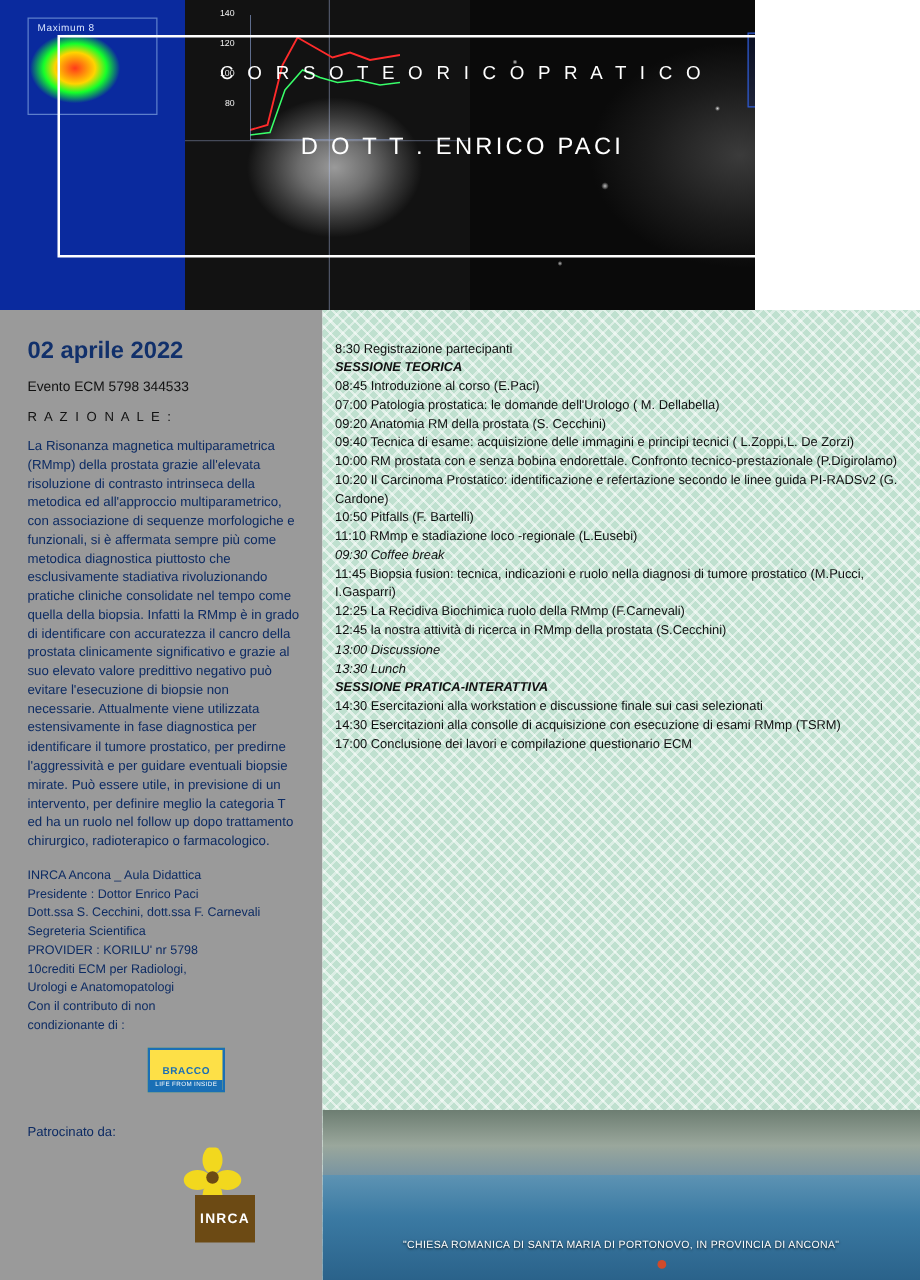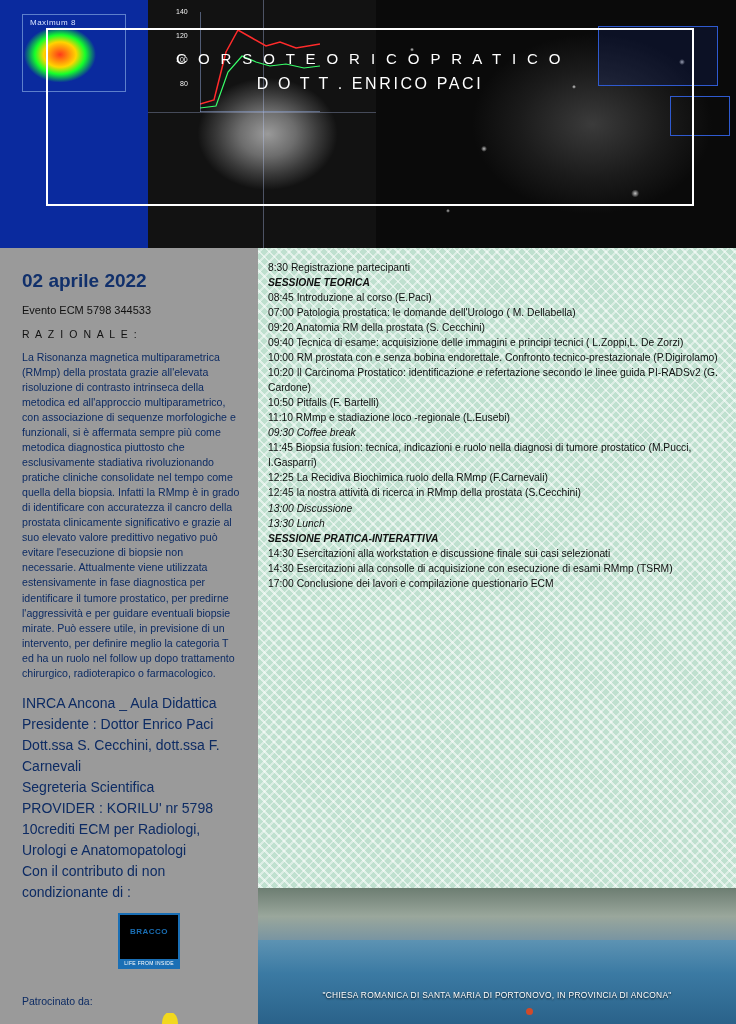--- a/index.html
+++ b/index.html
@@ -16,21 +16,21 @@
     width: 736px;
     height: 1024px;
     overflow: hidden;
     background: #ffffff;
   }
 
   
   .header {
     position: absolute;
     left: 0; top: 0;
-    width: 736px;
+    width: 604px;
     height: 248px;
     background: #0f172a;
     overflow: hidden;
   }
   .mri-panel {
     position: absolute;
     overflow: hidden;
   }
   
   .mri-left {
@@ -140,22 +140,22 @@
     letter-spacing: .5px;
     padding: 0 28px;
   }
   .title-sub {
     margin-top: 10px;
     font-size: 15px;
     letter-spacing: 3.4px;
     font-weight: 500;
   }
   .title-author {
-    margin-top: 8px;
-    font-size: 16px;
+    margin-top: 40px;
+    font-size: 19px;
     letter-spacing: 2.6px;
   }
 
   
   .left-col {
     position: absolute;
     left: 0; top: 248px;
     width: 258px;
     height: 776px;
     background: #9a9a9a;
@@ -180,29 +180,29 @@
     color: #111;
   }
   .rationale-body {
     font-size: 10.6px;
     line-height: 1.42;
     color: #0d2b63;
     text-align: left;
     margin-bottom: 12px;
   }
   .venue-line {
-    font-size: 14px;
+    font-size: 10px;
     line-height: 1.5;
     color: #0d2b63;
   }
   .logo-bracco {
     margin: 10px 0 0 96px;
-    width: 62px; height: 56px;
+    width: 62px; height: 36px;
     border: 2px solid #1a6fb5;
-    background: #000000;
+    background: #fde047;
     text-align: center;
     position: relative;
   }
   .logo-bracco .bname {
     font-size: 8px;
     font-weight: bold;
     color: #1a6fb5;
     margin-top: 12px;
     letter-spacing: .5px;
   }
@@ -246,21 +246,21 @@
   
   .right-col {
     position: absolute;
     left: 258px; top: 248px;
     width: 478px;
     height: 776px;
     background:
       repeating-linear-gradient(45deg, rgba(255,255,255,.55) 0 2px, rgba(255,255,255,0) 2px 7px),
       repeating-linear-gradient(-45deg, rgba(255,255,255,.45) 0 2px, rgba(255,255,255,0) 2px 7px),
       #bfe0cf;
-    padding: 12px 10px 0 10px;
+    padding: 24px 10px 0 10px;
   }
   .prog-list {
     font-size: 10.3px;
     line-height: 1.46;
     color: #101010;
   }
   .prog-list .it { font-style: italic; }
   .prog-list .bi { font-style: italic; font-weight: bold; }
   .prog-item { margin-bottom: 0px; }
 

